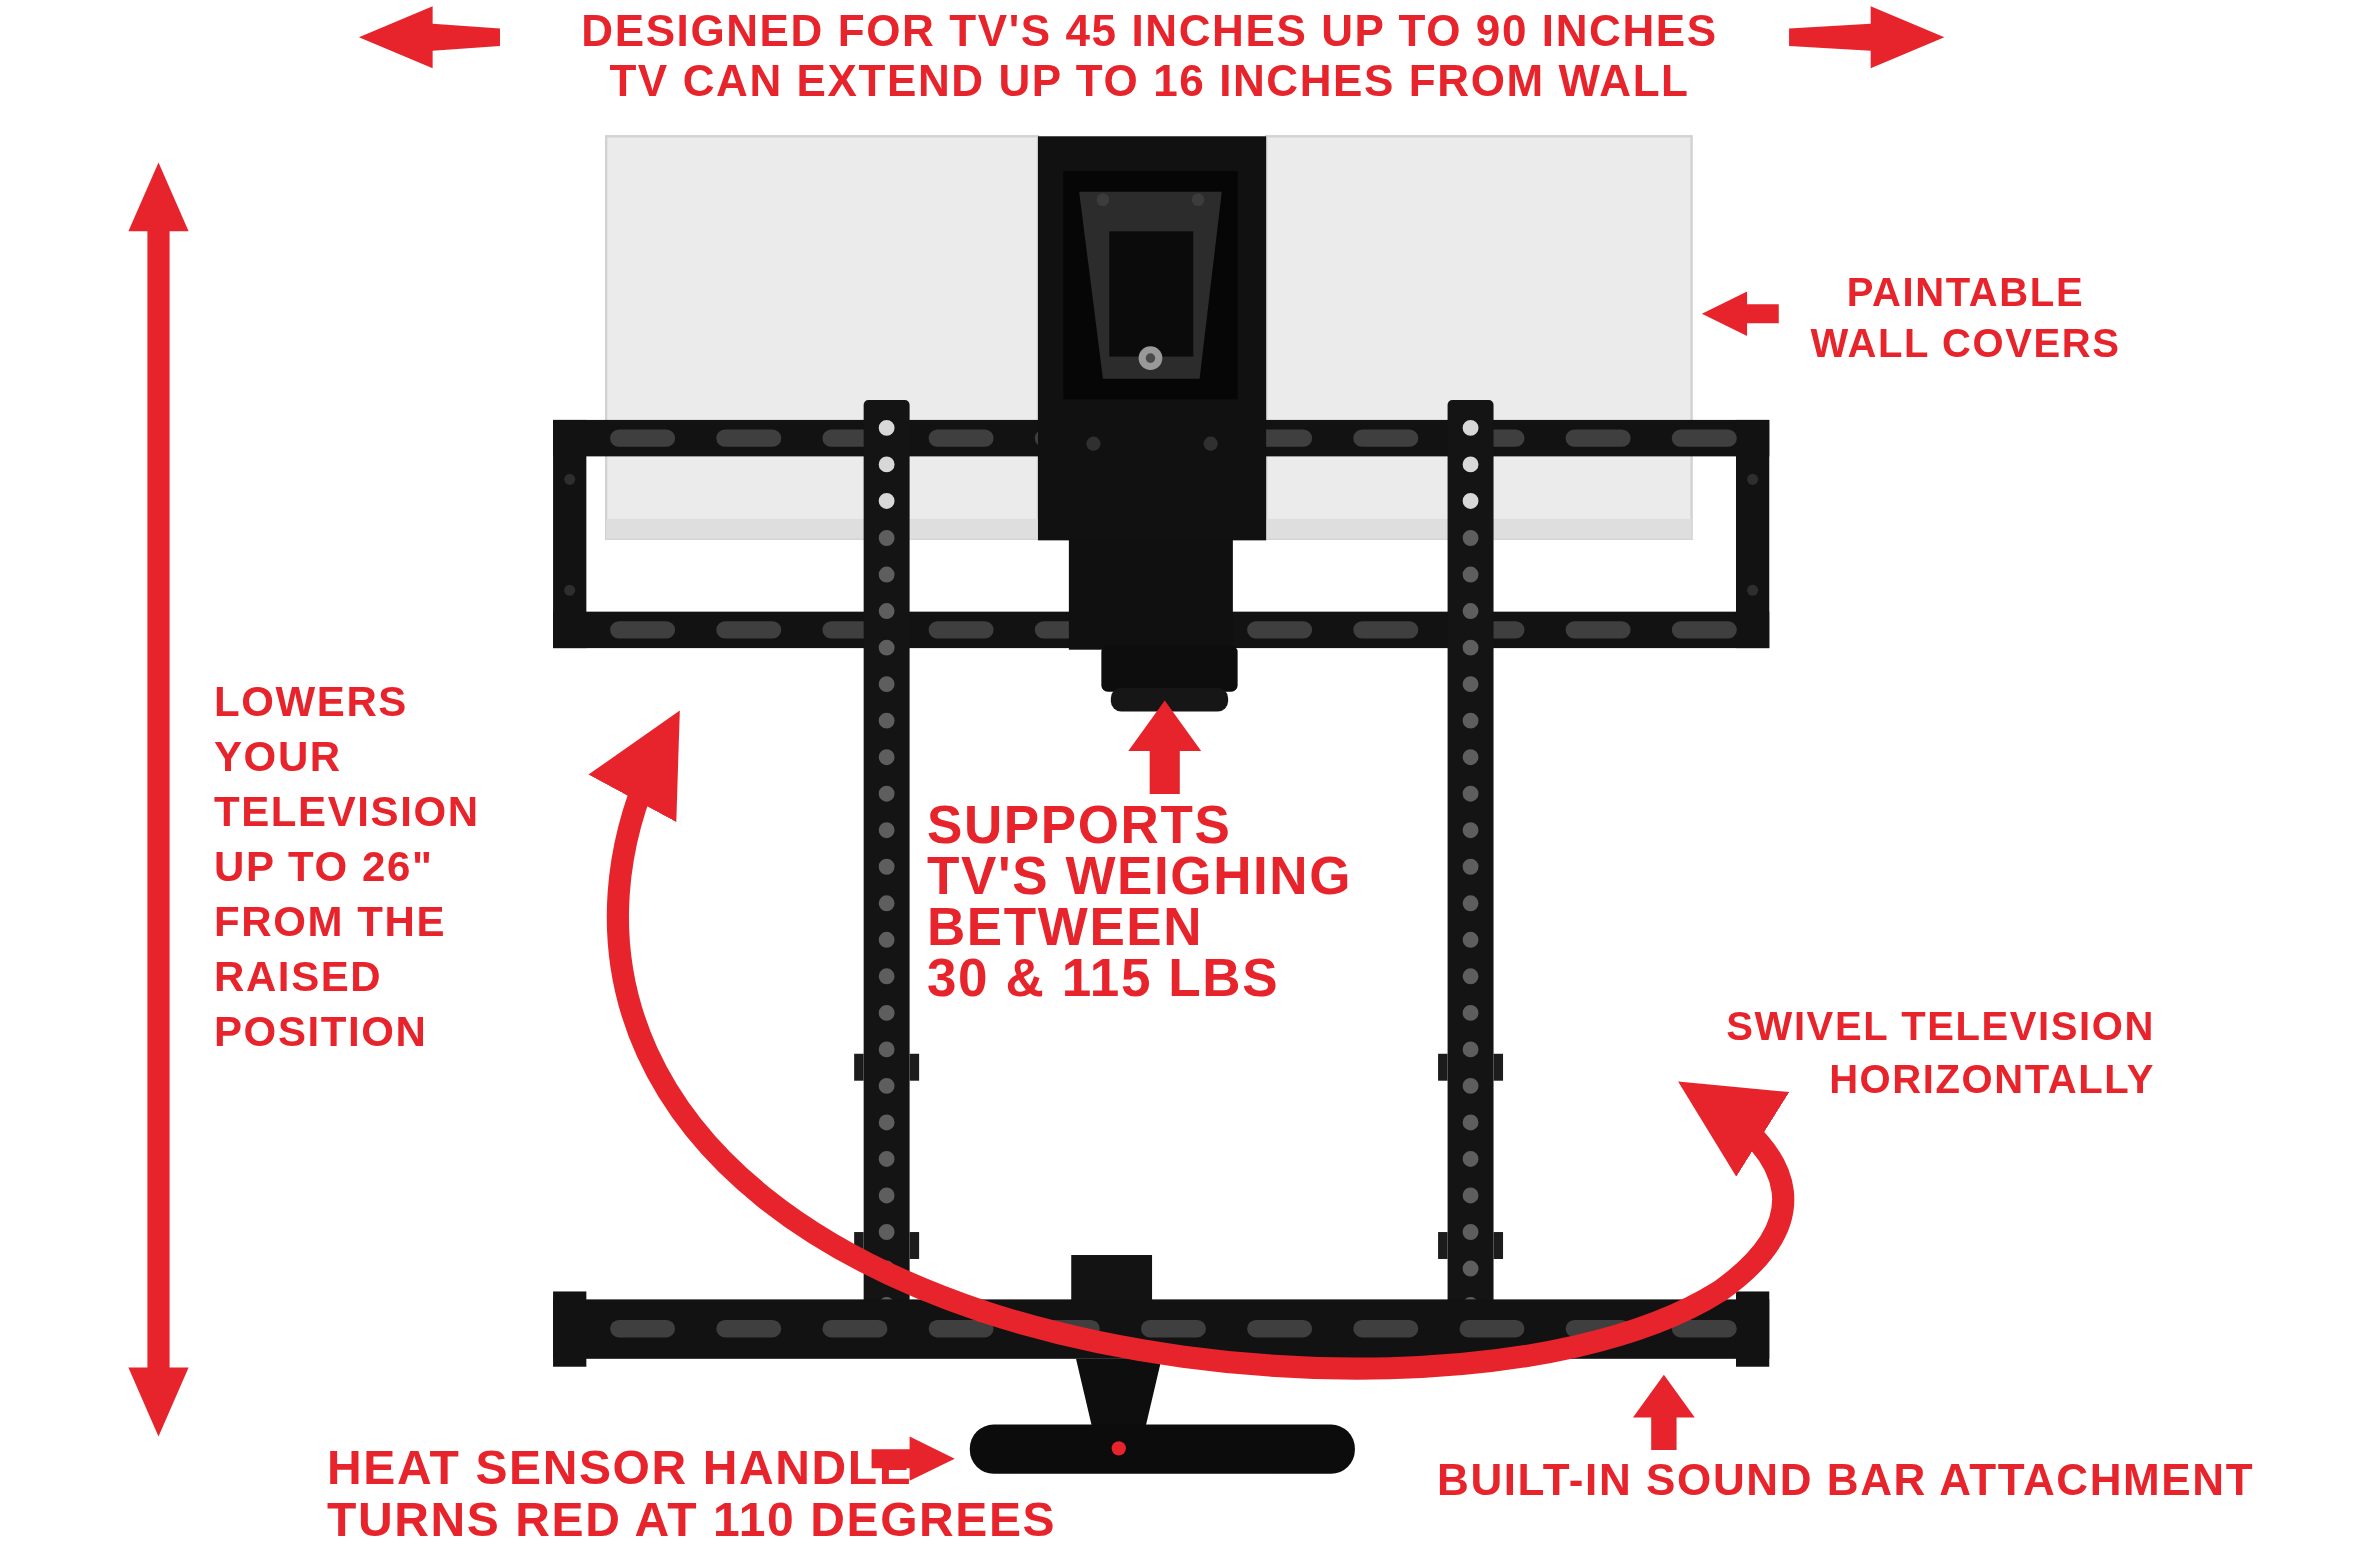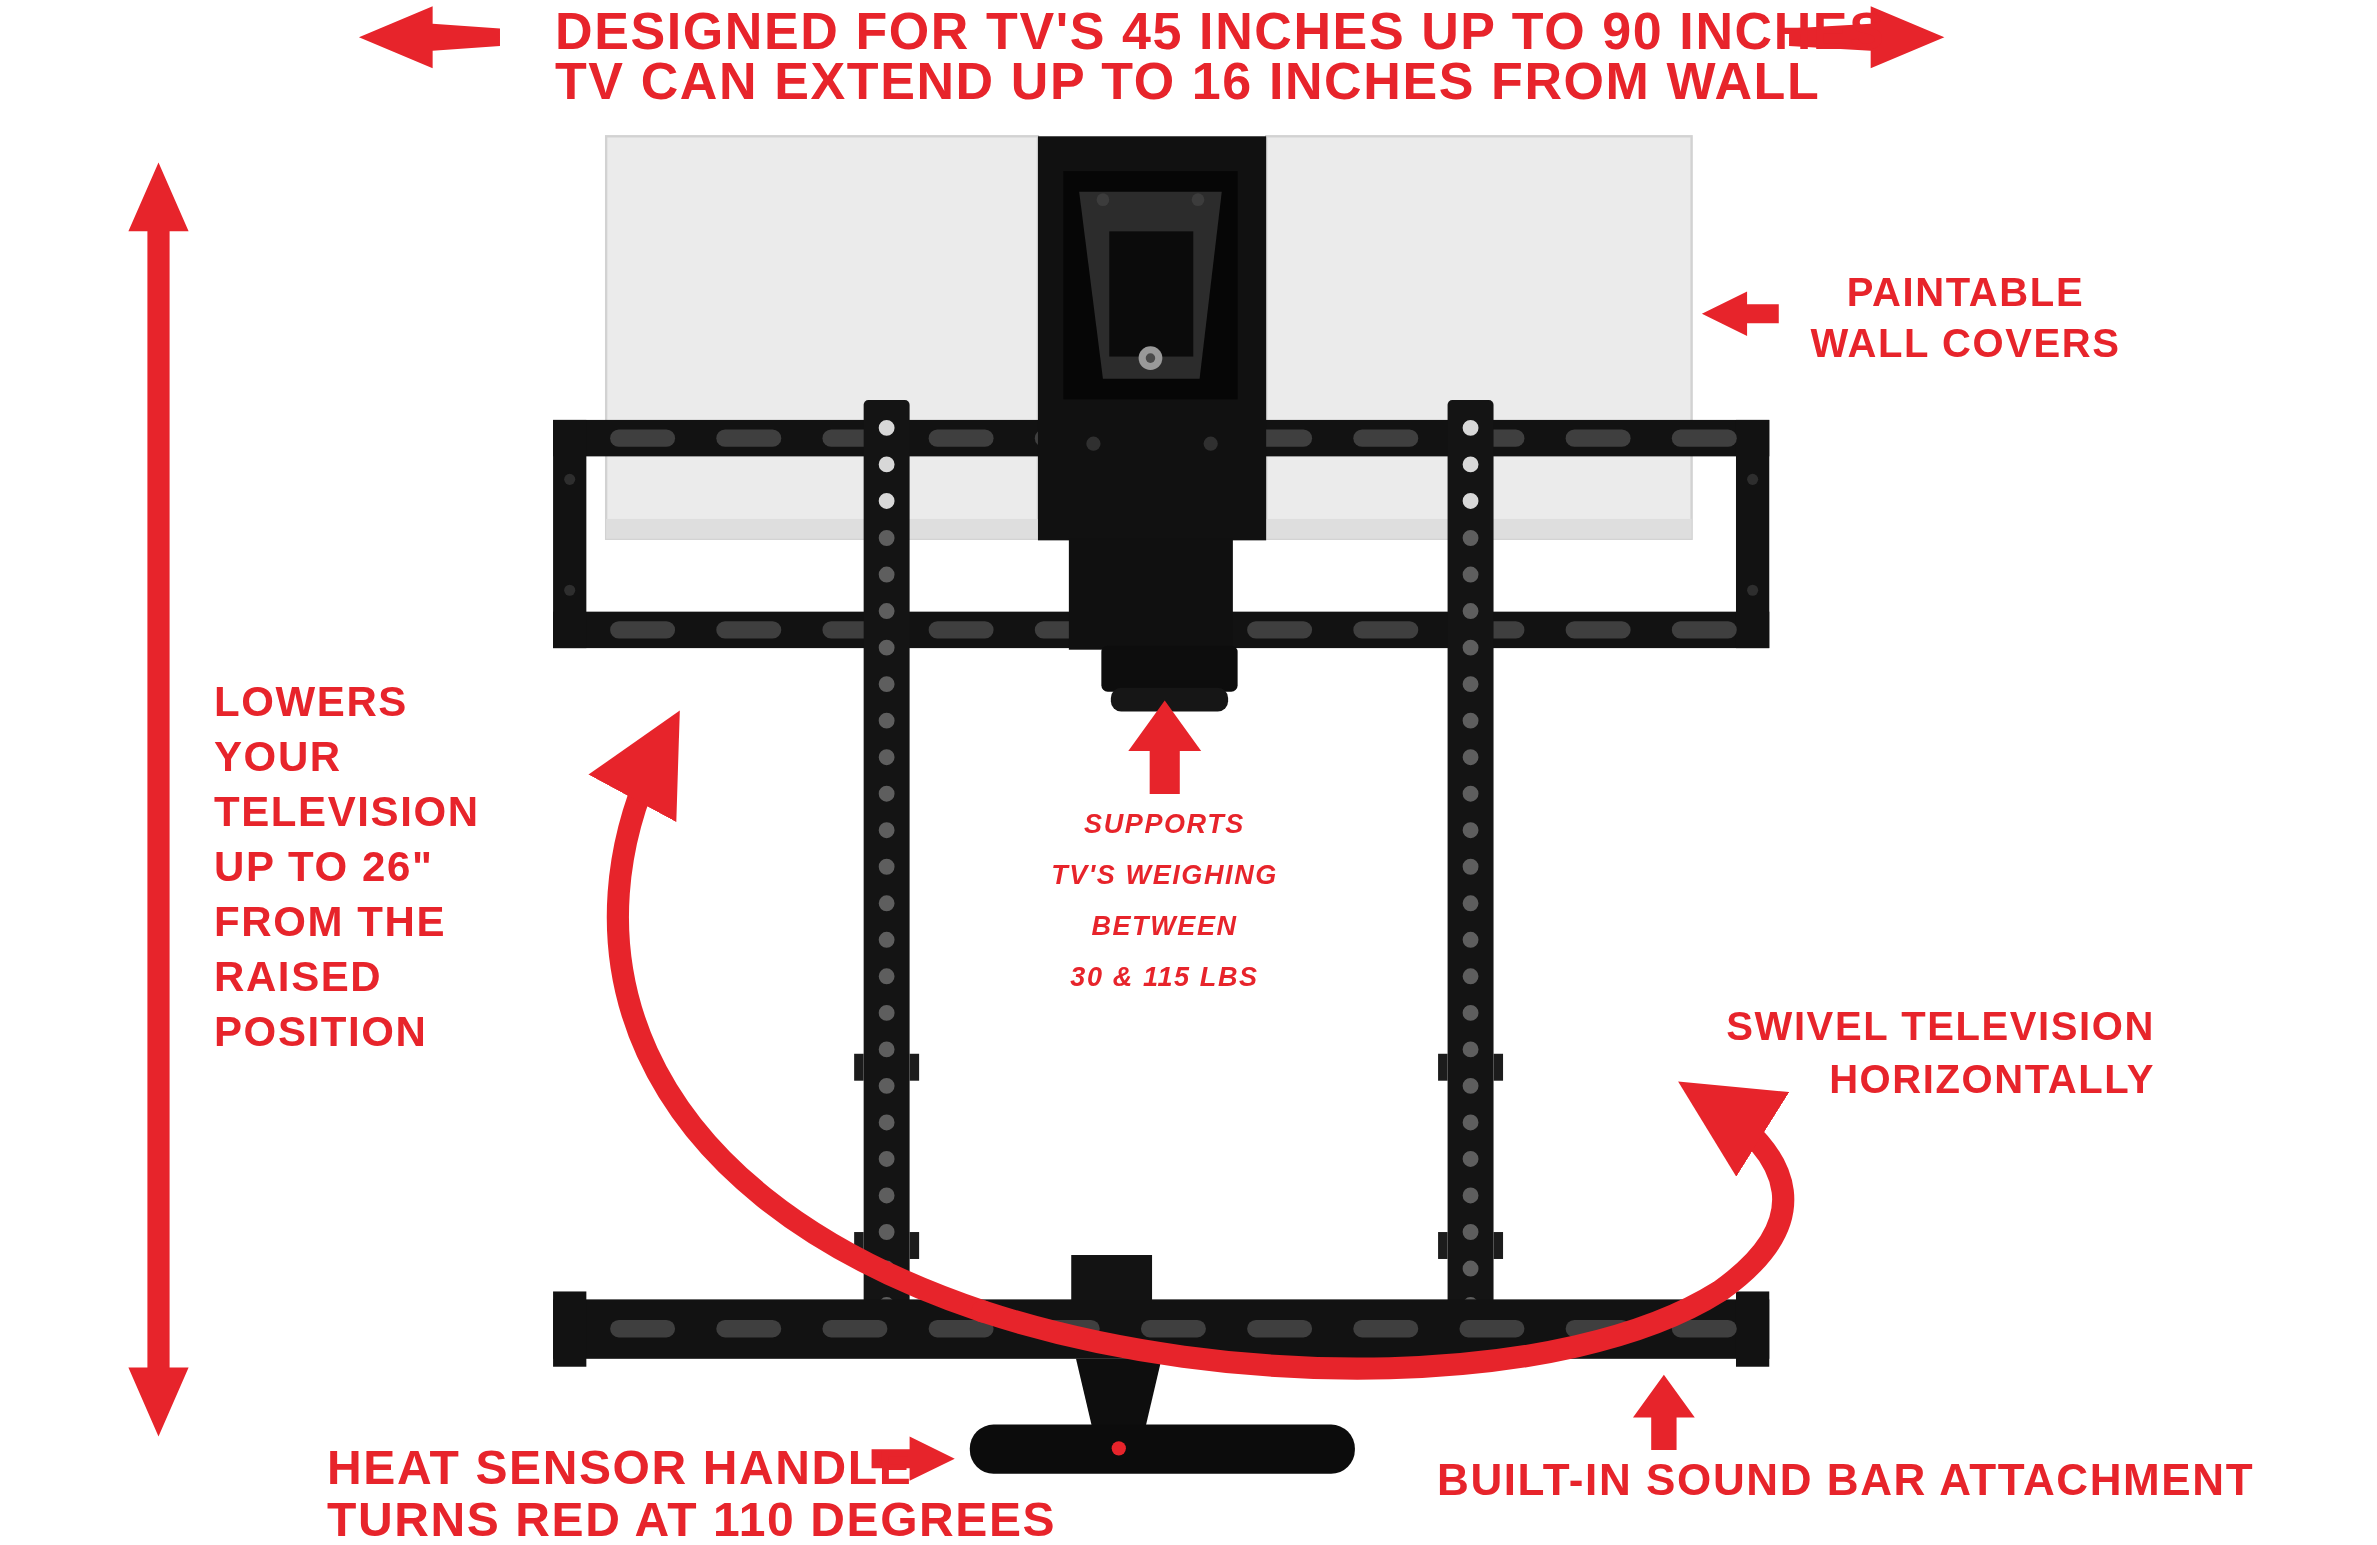--- a/index.html
+++ b/index.html
@@ -6,24 +6,24 @@
   .page{
     position:relative;width:2377px;height:1545px;background:#ffffff;
     font-family:"Liberation Sans",sans-serif;overflow:hidden;
   }
   .art{position:absolute;left:0;top:0;}
   .callout{
     position:absolute;color:#e7242b;font-weight:bold;letter-spacing:1.6px;
     white-space:nowrap;
   }
   .callout div{white-space:nowrap;}
-  .t-top{left:555px;top:6.3px;width:1189px;text-align:center;font-size:52px;line-height:50px;}
+  .t-top{left:555px;top:6.3px;width:1189px;text-align:center;font-size:44px;line-height:50px;}
   .t-lower{left:214px;top:674px;font-size:42px;line-height:55px;}
   .t-paintable{left:1787px;top:267px;width:357px;text-align:center;font-size:40px;line-height:51px;}
-  .t-supports{left:927px;top:799px;width:475px;text-align:center;font-size:27px;line-height:51px;font-style:italic;}
+  .t-supports{left:927px;top:799px;width:475px;text-align:left;font-size:53px;line-height:51px;}
   .t-swivel{left:1680px;top:1000px;width:475px;text-align:right;font-size:40px;line-height:53px;}
   .t-heat{left:327px;top:1442px;font-size:48px;line-height:52px;}
   .t-soundbar{left:1403px;top:1455px;font-size:44px;margin-left:34px;}
 </style>
 </head>
 <body>
 
 <div class="page">
 
   <svg class="art" width="2377" height="1545" viewBox="0 0 3000 1950">

